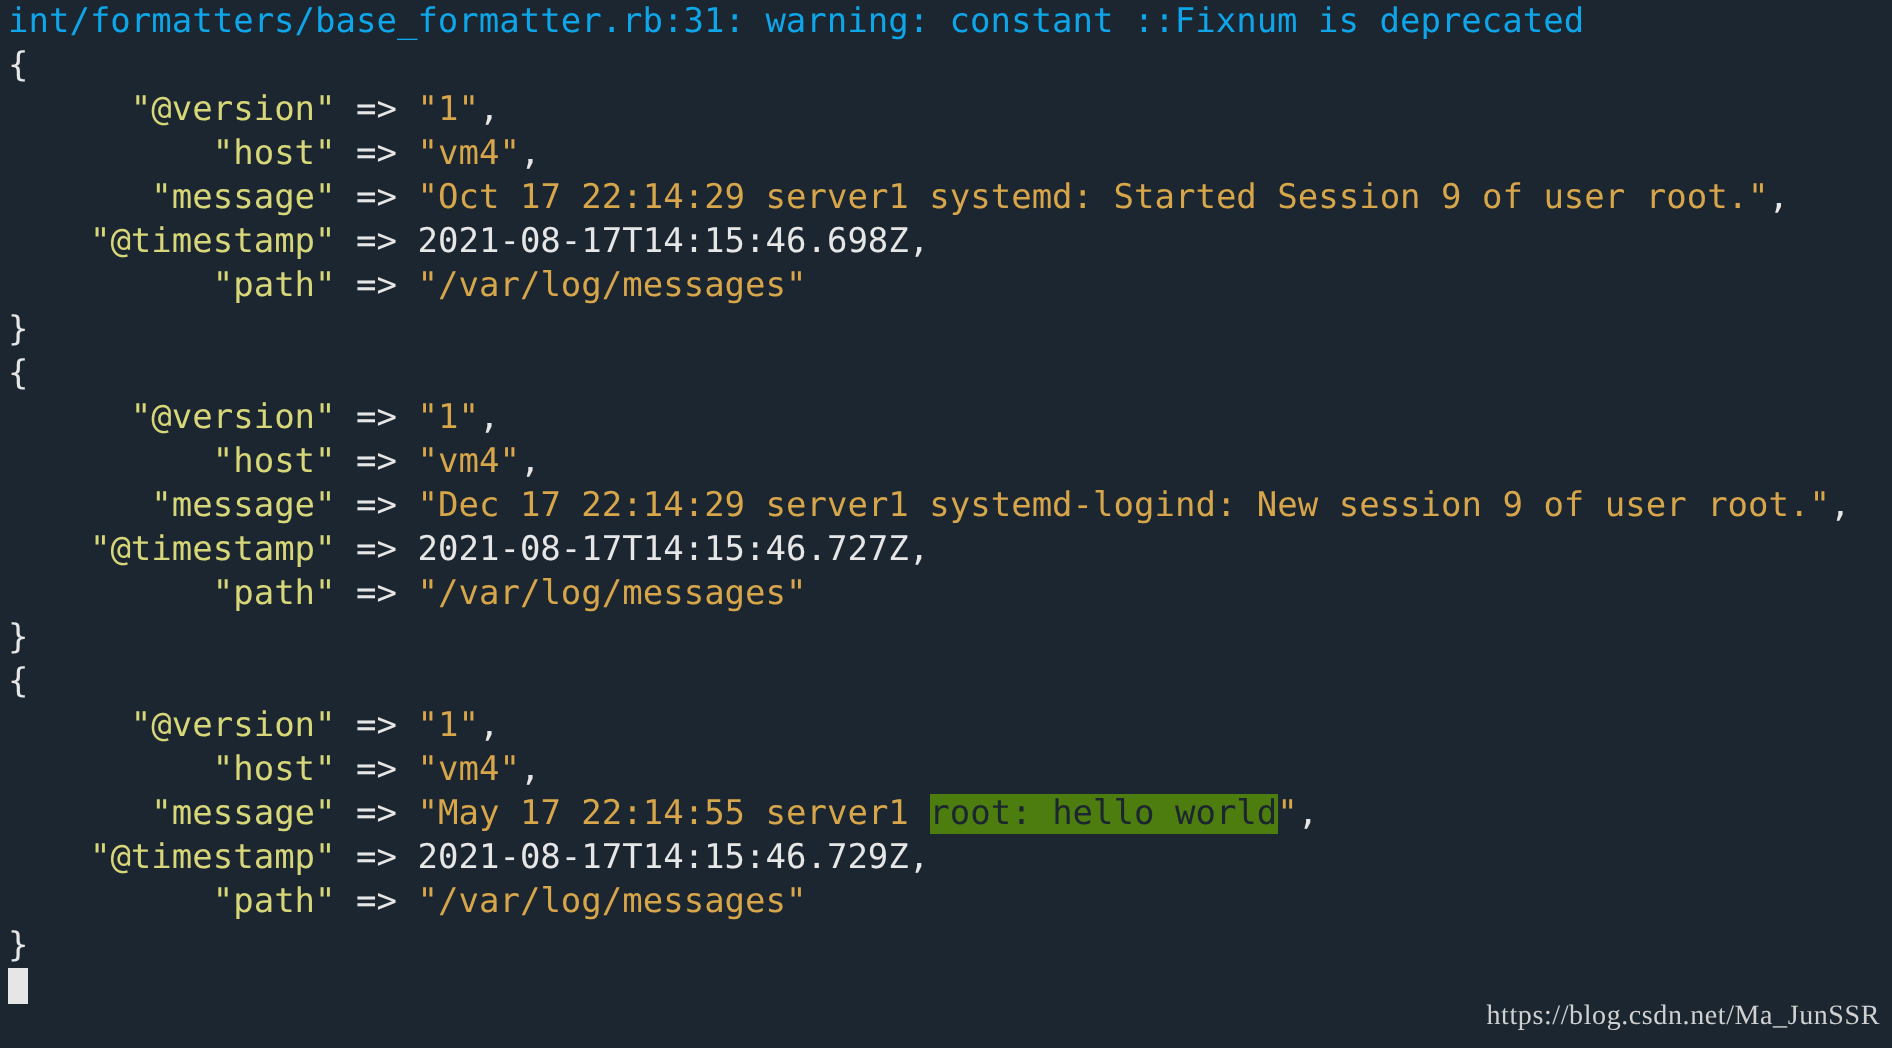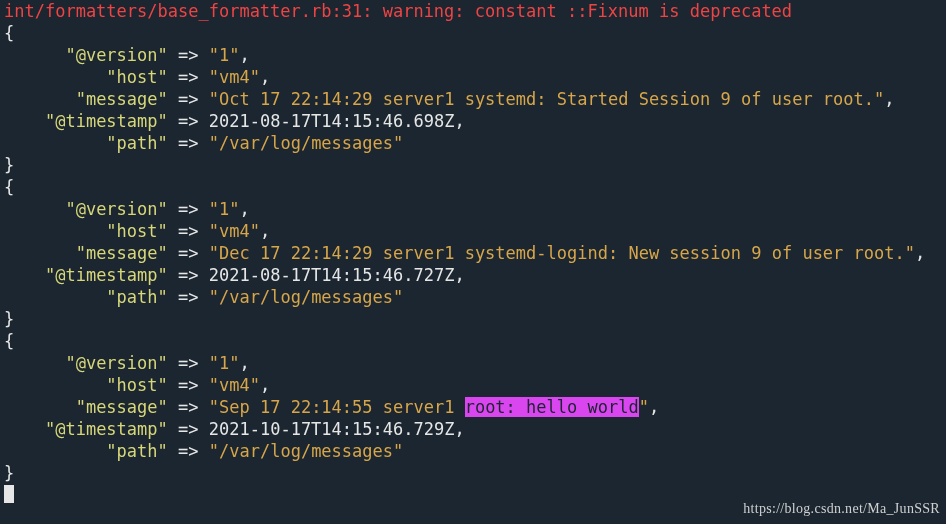--- a/index.html
+++ b/index.html
@@ -19,24 +19,24 @@
     word-wrap: break-word;
     padding: 0 4px;
     box-sizing: border-box;
   }
   .punc    { color: #e6e6e6; }
   .key     { color: #d7d779; }   
   .arrow   { color: #e6e6e6; }
   .strval  { color: #d7a64a; }   
   .numval  { color: #e6e6e6; text-align: center; }
   .hl {
-    background: #d946ef;
+    background: #4d7c0f;
     color: #1b2630;
   }
-  .topline { color: #ef4444; }
+  .topline { color: #0ea5e9; }
   .cursor {
     display: inline-block;
     width: 10px;
     height: 18px;
     background: #e6e6e6;
     vertical-align: -2px;
   }
   .watermark {
     position: absolute;
     right: 6px;
@@ -62,19 +62,19 @@
 <span class="punc">{</span>
       <span class="key">"@version"</span> <span class="arrow">=&gt;</span> <span class="strval">"<span>1</span>"</span><span class="punc">,</span>
           <span class="key">"host"</span> <span class="arrow">=&gt;</span> <span class="strval">"<span>vm4</span>"</span><span class="punc">,</span>
        <span class="key">"message"</span> <span class="arrow">=&gt;</span> <span class="strval">"<span>Dec 17 22:14:29 server1 systemd-logind: New session 9 of user root.</span>"</span><span class="punc">,</span>
     <span class="key">"@timestamp"</span> <span class="arrow">=&gt;</span> <span class="numval">2021-08-17T14:15:46.727Z</span><span class="punc">,</span>
           <span class="key">"path"</span> <span class="arrow">=&gt;</span> <span class="strval">"<span>/var/log/messages</span>"</span>
 <span class="punc">}</span>
 <span class="punc">{</span>
       <span class="key">"@version"</span> <span class="arrow">=&gt;</span> <span class="strval">"<span>1</span>"</span><span class="punc">,</span>
           <span class="key">"host"</span> <span class="arrow">=&gt;</span> <span class="strval">"<span>vm4</span>"</span><span class="punc">,</span>
-       <span class="key">"message"</span> <span class="arrow">=&gt;</span> <span class="strval">"<span>Sep 17 22:14:55 server1 </span><span class="hl">root: hello world</span>"</span><span class="punc">,</span>
-    <span class="key">"@timestamp"</span> <span class="arrow">=&gt;</span> <span class="numval">2021-10-17T14:15:46.729Z</span><span class="punc">,</span>
+       <span class="key">"message"</span> <span class="arrow">=&gt;</span> <span class="strval">"<span>May 17 22:14:55 server1 </span><span class="hl">root: hello world</span>"</span><span class="punc">,</span>
+    <span class="key">"@timestamp"</span> <span class="arrow">=&gt;</span> <span class="numval">2021-08-17T14:15:46.729Z</span><span class="punc">,</span>
           <span class="key">"path"</span> <span class="arrow">=&gt;</span> <span class="strval">"<span>/var/log/messages</span>"</span>
 <span class="punc">}</span>
 <span class="cursor"></span></div>
 
 <div class="watermark">https://blog.csdn.net/Ma_JunSSR</div>
 
 </body></html>

